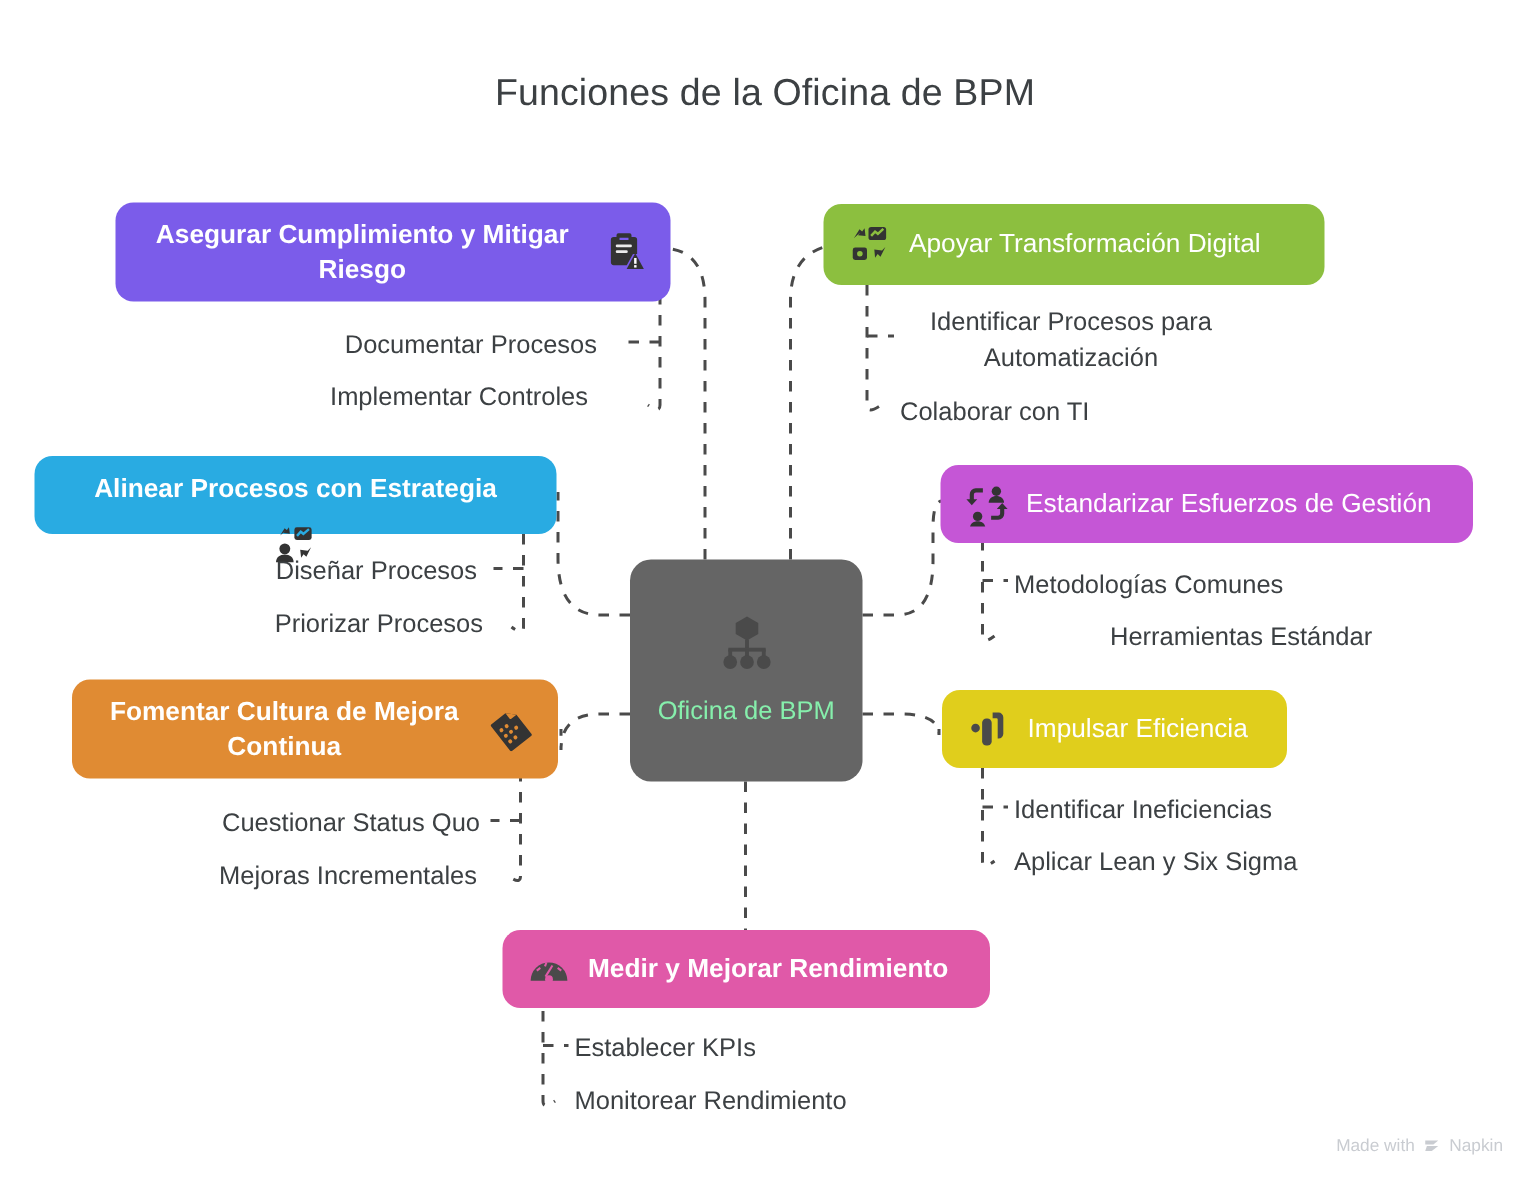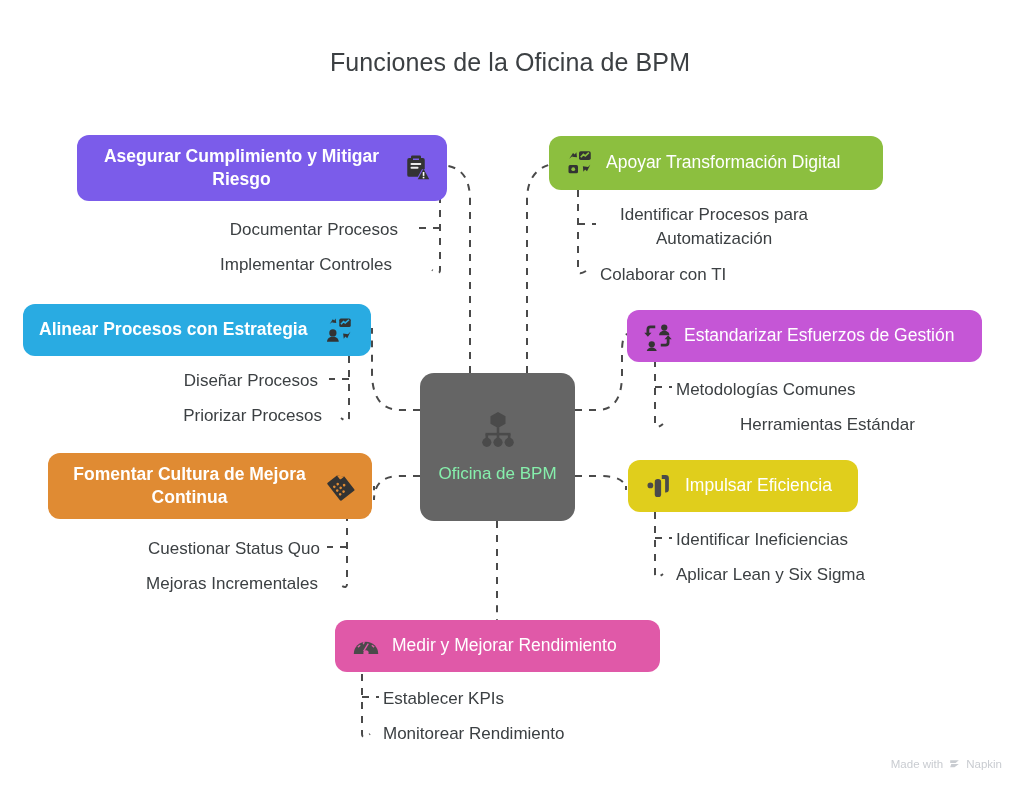--- a/index.html
+++ b/index.html
@@ -143,21 +143,21 @@
         <circle cx="6.6" cy="16.9" r="1.5" fill="#8cbf3f"></circle>
         <path d="M20.2 13.3 L17.6 18.5 L16.1 17.1 L14.7 19 L14.3 14.6 L18.4 15.2 L17 16.6 Z"></path>
       </svg>
     </span>
     <span class="ntext">Apoyar Transformación Digital</span>
   </div>
   <div class="leaf c-align" style="left:600px;top:203px;width:228px;">Identificar Procesos para
 Automatización</div>
   <div class="leaf l-align" style="left:600px;top:263px;width:240px;">Colaborar con TI</div>
 
-  <div class="node icon-right" style="left:23px;top:304px;width:348px;height:52px;background:#29abe2;">
+  <div class="node icon-right" style="left:23px;top:304px;width:348px;height:52px;background:#29abe2;flex-direction:column;">
     <span class="ntext" style="text-align:left;">Alinear Procesos con Estrategia</span>
     <span class="nicon">
       <svg width="30" height="30" viewBox="0 0 24 24" fill="#333333">
         <path d="M3.8 7.2 L6.2 3.3 L7.4 4.3 L8.5 2.8 L9 6.3 L5.6 5.9 L6.7 4.7 Z"></path>
         <rect x="11.4" y="2.8" width="9.2" height="6.8" rx="1.3"></rect>
         <path d="M12.8 7.4 L14.8 5.2 L16.2 6.3 L19.2 3.8" stroke="#29abe2" stroke-width="1.3" fill="none"></path>
         <circle cx="6.3" cy="14.3" r="2.9"></circle>
         <path d="M1.6 21.4c0-2.6 2.1-4.1 4.7-4.1s4.7 1.5 4.7 4.1z"></path>
         <path d="M20.3 13.4 L17.8 18.5 L16.3 17.2 L15 19 L14.5 14.8 L18.5 15.3 L17.2 16.6 Z"></path>
       </svg>
@@ -209,21 +209,21 @@
         <path d="M14.2 3.2h3.1a2.6 2.6 0 0 1 2.6 2.6v8.7a2.6 2.6 0 0 1-2.6 2.6h-.4V6.9a.6.6 0 0 0-.6-.6h-2.1z"></path>
         <rect x="8.6" y="6.4" width="5.1" height="14.4" rx="2.3"></rect>
         <circle cx="5.1" cy="11.5" r="2.3"></circle>
       </svg>
     </span>
     <span class="ntext">Impulsar Eficiencia</span>
   </div>
   <div class="leaf l-align" style="left:676px;top:528px;width:300px;">Identificar Ineficiencias</div>
   <div class="leaf l-align" style="left:676px;top:563px;width:300px;">Aplicar Lean y Six Sigma</div>
 
-  <div class="node" style="left:335px;top:620px;width:325px;height:52px;background:#e059a8;">
+  <div class="node" style="left:335px;top:620px;width:325px;height:52px;background:#e059a8;font-weight:bold;">
     <span class="nicon">
       <svg width="30" height="30" viewBox="0 0 24 24" fill="#4a4a4a">
         <path d="M2.2 18.3a9.8 9.8 0 1 1 19.6 0z"></path>
         <circle cx="12" cy="17.4" r="2.1" fill="#e059a8"></circle>
         <rect x="11.5" y="9.6" width="1.1" height="7" fill="#e059a8" transform="rotate(32 12 13)"></rect>
         <rect x="5.2" y="11.6" width="2.4" height="1.1" fill="#e059a8" transform="rotate(-38 6.4 12.1)"></rect>
         <rect x="9.1" y="9" width="2.2" height="1.1" fill="#e059a8" transform="rotate(-70 10.2 9.5)"></rect>
         <rect x="16.4" y="11.6" width="2.4" height="1.1" fill="#e059a8" transform="rotate(38 17.6 12.1)"></rect>
       </svg>
     </span>

